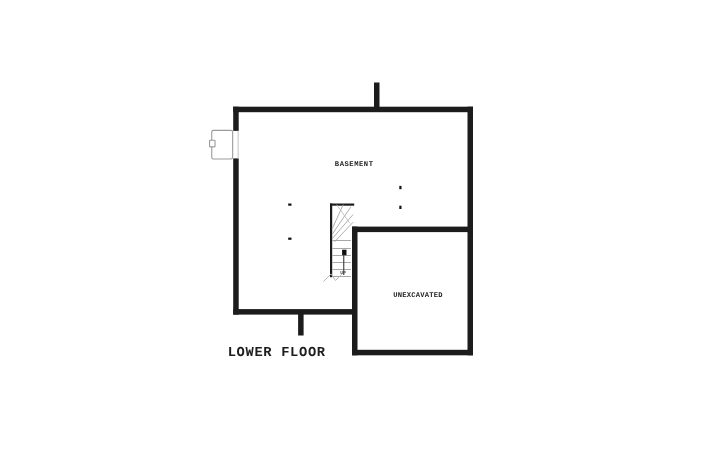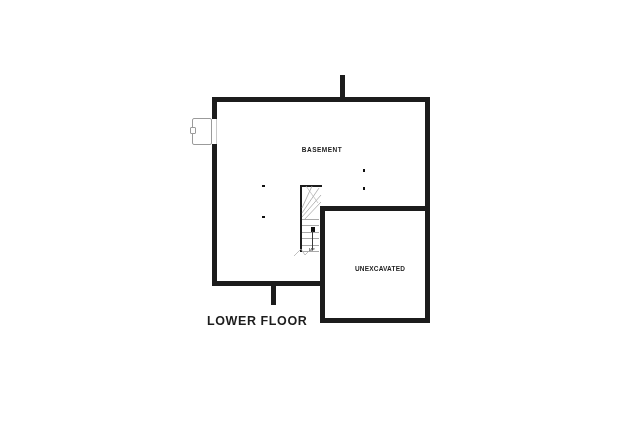--- a/index.html
+++ b/index.html
@@ -5,21 +5,21 @@
   :root{
     --background:#ffffff;
     --wall:#1c1c1c;
     --thin-line:#9b9b9b;
     --tread-line:#a8a8a8;
     --text:#1d1d1d;
   }
   html,body{margin:0;padding:0;background:var(--background);}
   .canvas{
     position:relative;width:640px;height:426px;background:var(--background);
-    font-family:Liberation Sans, sans-serif;color:var(--text);overflow:hidden;
+    font-family:Liberation Mono, monospace;color:var(--text);overflow:hidden;
   }
   .wall{position:absolute;background:var(--wall);}
   .room-label{
     position:absolute;font-weight:bold;text-align:center;color:var(--text);
     font-size:6.5px;line-height:7px;letter-spacing:0.5px;white-space:nowrap;
   }
   .floor-title{
     position:absolute;left:207px;top:314px;font-weight:bold;font-size:12.5px;
     letter-spacing:0.6px;color:var(--text);white-space:nowrap;
   }

